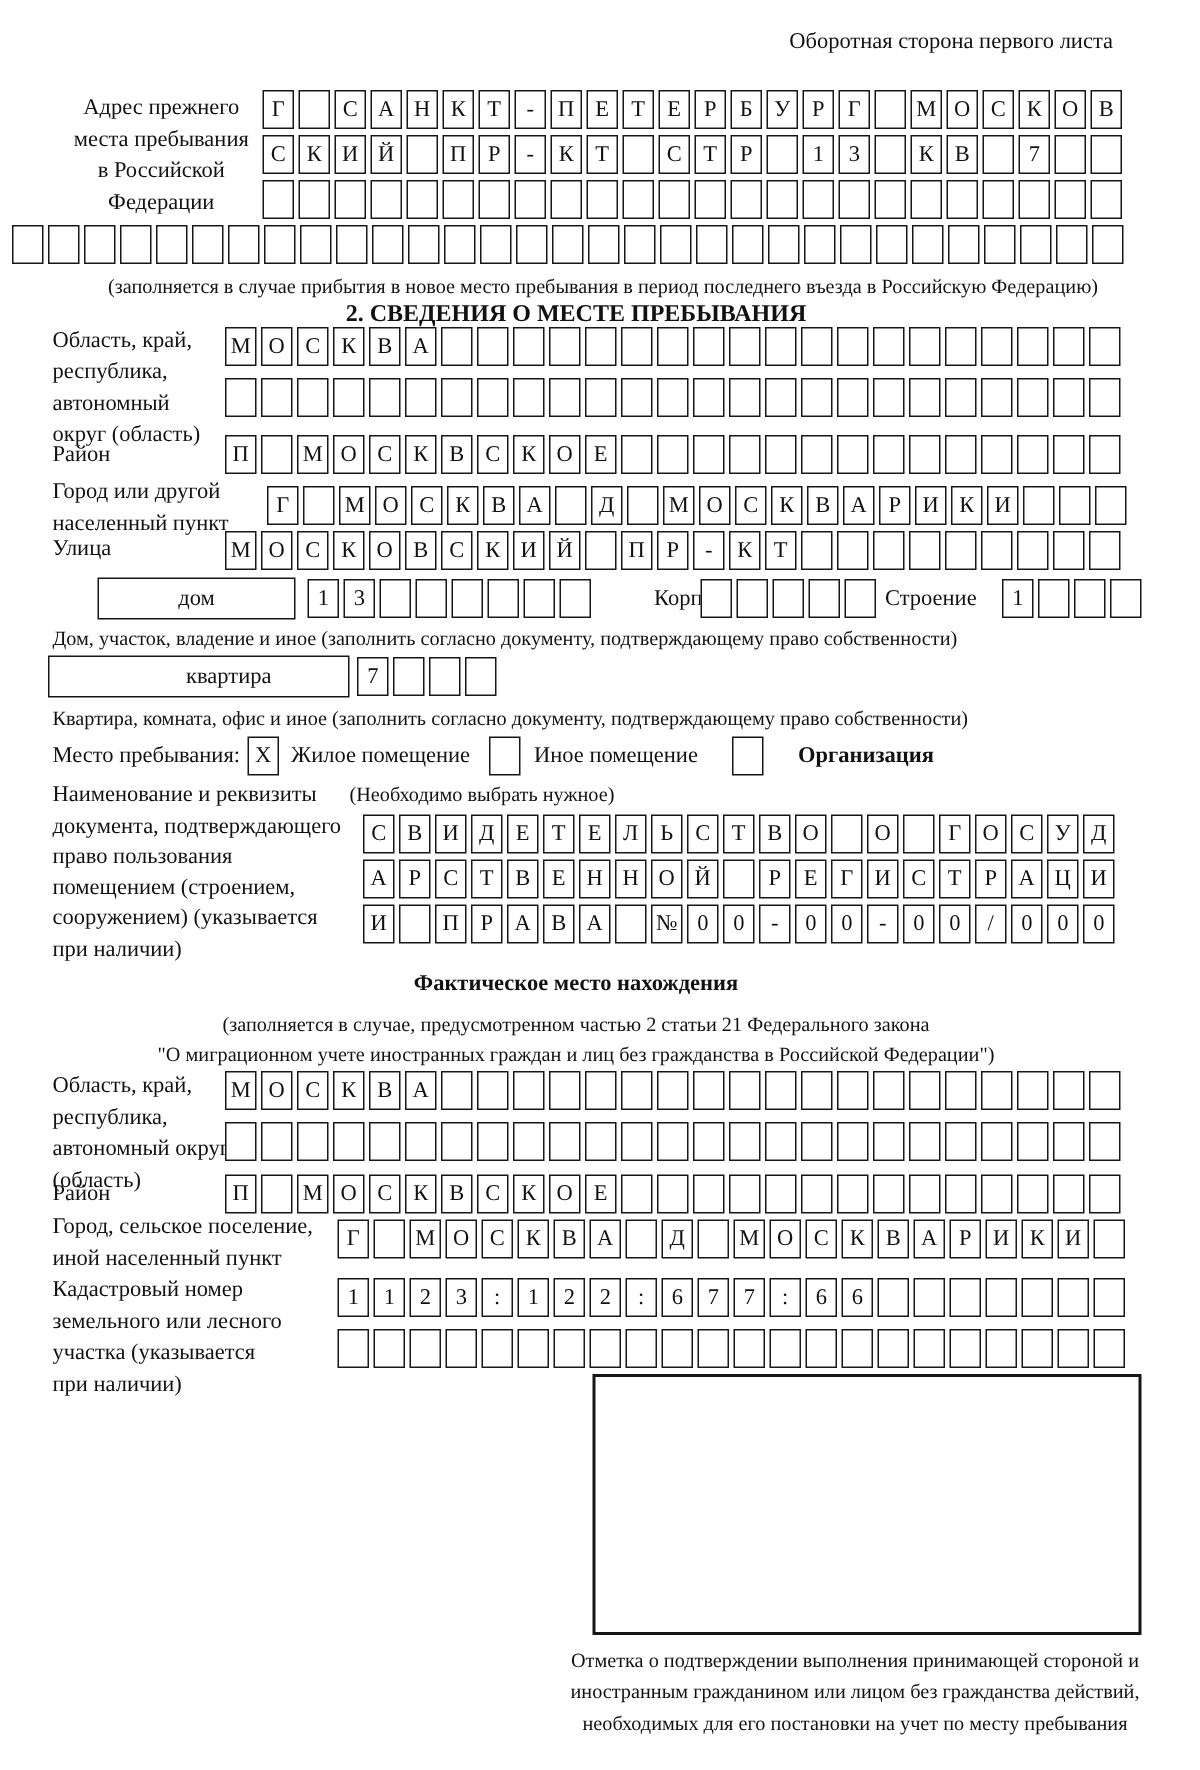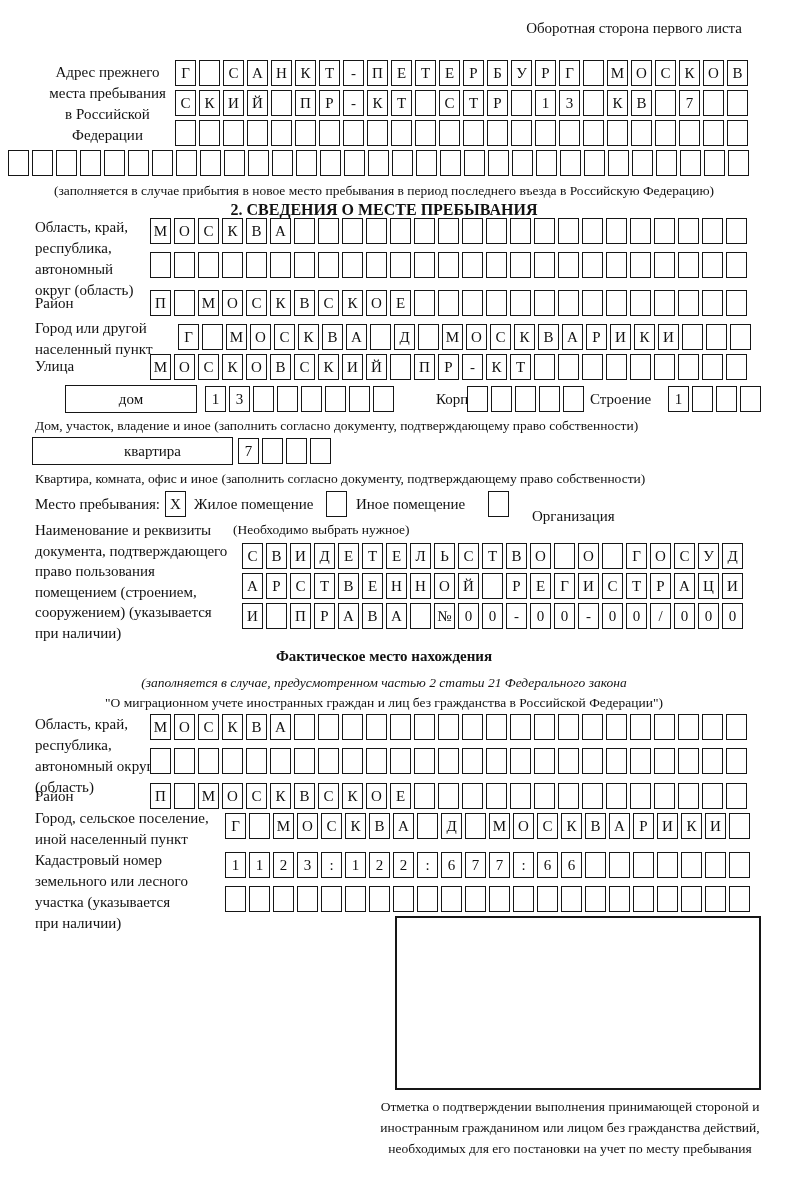--- a/index.html
+++ b/index.html
@@ -135,21 +135,21 @@
       <span class="cell"></span>
       <span class="cell"></span>
       <span class="cell"></span>
       <span class="cell"></span>
       <span class="cell"></span>
       <span class="cell"></span>
       <span class="cell"></span>
       <span class="cell"></span>
       <span class="cell"></span>
     </div>
-  <div class="center note" style="top:182px;">(заполняется в случае прибытия в новое место пребывания в период последнего въезда в Российскую Федерацию)</div>
+  <div class="center note" style="top:182px;margin-left:18px;">(заполняется в случае прибытия в новое место пребывания в период последнего въезда в Российскую Федерацию)</div>
 
   <div class="center h2" style="top:201px;">2. СВЕДЕНИЯ О МЕСТЕ ПРЕБЫВАНИЯ</div>
 
   <div class="lbl" style="left:35px;top:217px;width:140px;">Область, край,
 республика,
 автономный
 округ (область)</div>
   <div class="cellrow" style="left:150px;top:218px;">
       <span class="cell">М</span>
       <span class="cell">О</span>
@@ -334,21 +334,21 @@
     <span class="cell">X</span>
   </div>
   <div class="inlinetext" style="left:194px;top:490px;">Жилое помещение</div>
   <div class="cellrow" style="left:326px;top:491px;">
     <span class="cell"></span>
   </div>
   <div class="inlinetext" style="left:356px;top:490px;">Иное помещение</div>
   <div class="cellrow" style="left:488px;top:491px;">
     <span class="cell"></span>
   </div>
-  <div class="inlinetext" style="left:532px;top:502px;">Организация</div>
+  <div class="inlinetext" style="left:532px;top:490px;font-weight:bold;">Организация</div>
   <div class="lbl note" style="left:233px;top:521px;width:300px;">(Необходимо выбрать нужное)</div>
 
   <div class="lbl" style="left:35px;top:520px;width:210px;line-height:20.5px;">Наименование и реквизиты
 документа, подтверждающего
 право пользования
 помещением (строением,
 сооружением) (указывается
 при наличии)</div>
   <div class="cellrow" style="left:242px;top:543px;">
       <span class="cell">С</span>
@@ -414,21 +414,21 @@
       <span class="cell">-</span>
       <span class="cell">0</span>
       <span class="cell">0</span>
       <span class="cell">/</span>
       <span class="cell">0</span>
       <span class="cell">0</span>
       <span class="cell">0</span>
     </div>
 
   <div class="center" style="top:648px;font-weight:bold;font-size:15px;">Фактическое место нахождения</div>
-  <div class="center note" style="top:674px;font-style:italic;">(заполняется в случае, предусмотренном частью 2 статьи 21 Федерального закона</div>
+  <div class="center note" style="top:674px;">(заполняется в случае, предусмотренном частью 2 статьи 21 Федерального закона</div>
   <div class="center note" style="top:694px;">"О миграционном учете иностранных граждан и лиц без гражданства в Российской Федерации")</div>
 
   <div class="lbl" style="left:35px;top:714px;width:160px;">Область, край,
 республика,
 автономный округ
 (область)</div>
   <div class="cellrow" style="left:150px;top:714px;">
       <span class="cell">М</span>
       <span class="cell">О</span>
       <span class="cell">С</span>

